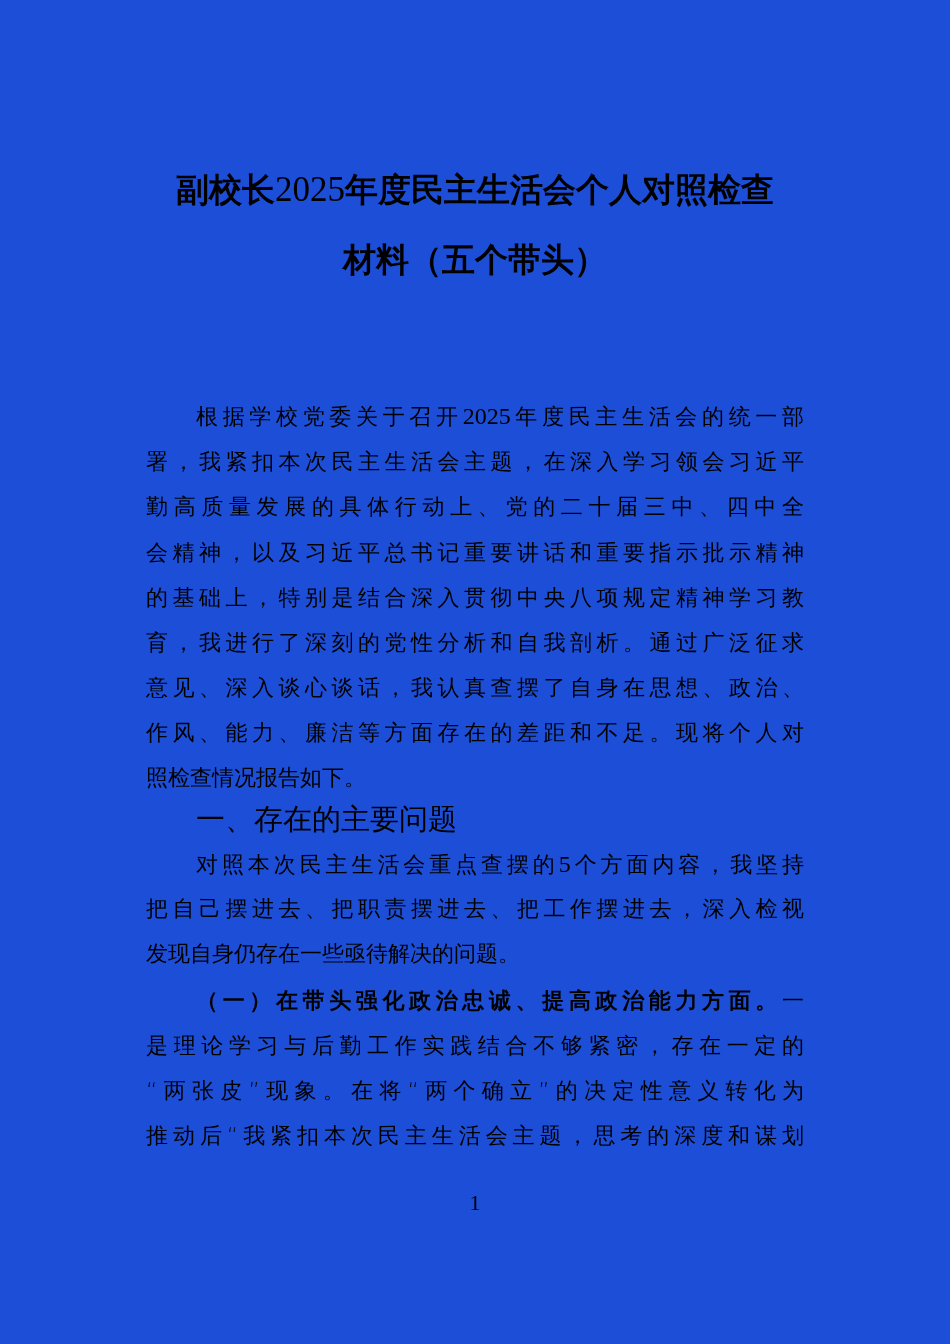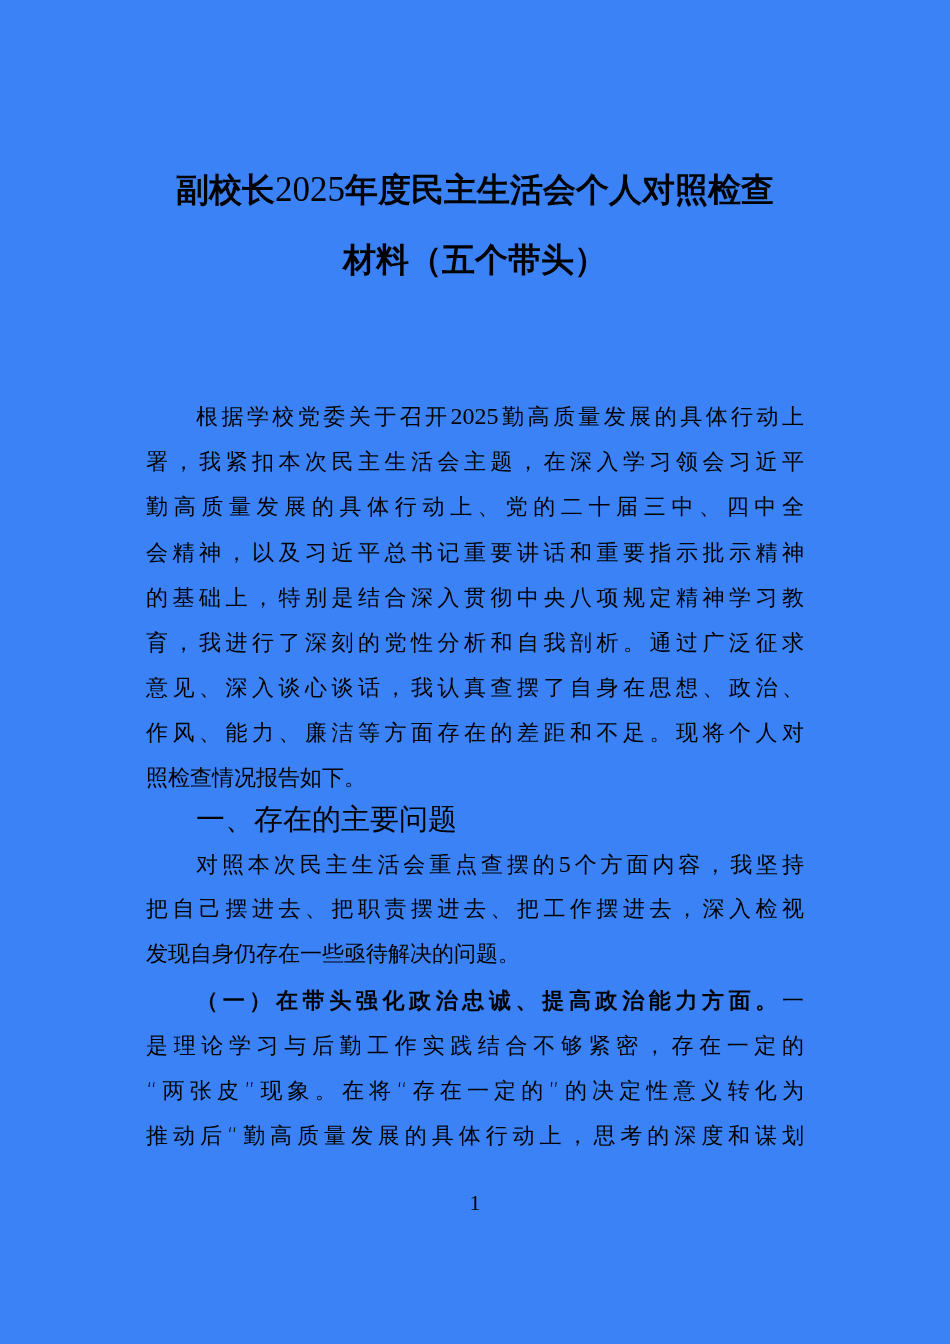--- a/index.html
+++ b/index.html
@@ -11,21 +11,21 @@
       width: 950px;
       height: 1344px;
       position: relative;
       overflow: hidden;
       color: #000000;
     }
     .page {
       position: absolute;
       left: 0; top: 0;
       width: 950px; height: 1344px;
-      background: #3b82f6;
+      background: #1d4ed8;
     }
     .title {
       position: absolute;
       left: 0;
       width: 950px;
       text-align: center;
       font-family: "DejaVu Serif", "Liberation Serif", serif;
       font-weight: bold;
       font-size: 33px;
       line-height: 40px;
@@ -81,35 +81,35 @@
     }
   </style>
 </head>
 <body>
 
 <div class="page">
 
   <div class="title l1"><span>副校长</span><span class="num">2025</span><span>年度民主生活会个人对照检查</span></div>
   <div class="title l2">材料（五个带头）</div>
 
-  <div class="line indent" style="top:400px;"><span>根据学校党委关于召开</span><span class="num">2025</span><span>勤高质量发展的具体行动上</span></div>
+  <div class="line indent" style="top:400px;"><span>根据学校党委关于召开</span><span class="num">2025</span><span>年度民主生活会的统一部</span></div>
   <div class="line" style="top:446px;">署，我紧扣本次民主生活会主题，在深入学习领会习近平</div>
   <div class="line" style="top:491px;">勤高质量发展的具体行动上、党的二十届三中、四中全</div>
   <div class="line" style="top:537px;">会精神，以及习近平总书记重要讲话和重要指示批示精神</div>
   <div class="line" style="top:582px;">的基础上，特别是结合深入贯彻中央八项规定精神学习教</div>
   <div class="line" style="top:627px;">育，我进行了深刻的党性分析和自我剖析。通过广泛征求</div>
   <div class="line" style="top:672px;">意见、深入谈心谈话，我认真查摆了自身在思想、政治、</div>
   <div class="line" style="top:717px;">作风、能力、廉洁等方面存在的差距和不足。现将个人对</div>
   <div class="line last" style="top:762px;">照检查情况报告如下。</div>
 
   <div class="heading" style="top:803px;">一、存在的主要问题</div>
 
   <div class="line indent" style="top:848px;"><span>对照本次民主生活会重点查摆的</span><span class="num">5</span><span>个方面内容，我坚持</span></div>
   <div class="line" style="top:893px;">把自己摆进去、把职责摆进去、把工作摆进去，深入检视</div>
   <div class="line last" style="top:938px;">发现自身仍存在一些亟待解决的问题。</div>
 
   <div class="line indent" style="top:984px;"><span class="bold-lead">（一）在带头强化政治忠诚、提高政治能力方面。</span><span>一</span></div>
   <div class="line" style="top:1030px;">是理论学习与后勤工作实践结合不够紧密，存在一定的</div>
-  <div class="line" style="top:1075px;">“两张皮”现象。在将“存在一定的”的决定性意义转化为</div>
-  <div class="line" style="top:1120px;">推动后“勤高质量发展的具体行动上，思考的深度和谋划</div>
+  <div class="line" style="top:1075px;">“两张皮”现象。在将“两个确立”的决定性意义转化为</div>
+  <div class="line" style="top:1120px;">推动后“我紧扣本次民主生活会主题，思考的深度和谋划</div>
 
   <div class="page-number">1</div>
 </div>
 
 </body></html>

